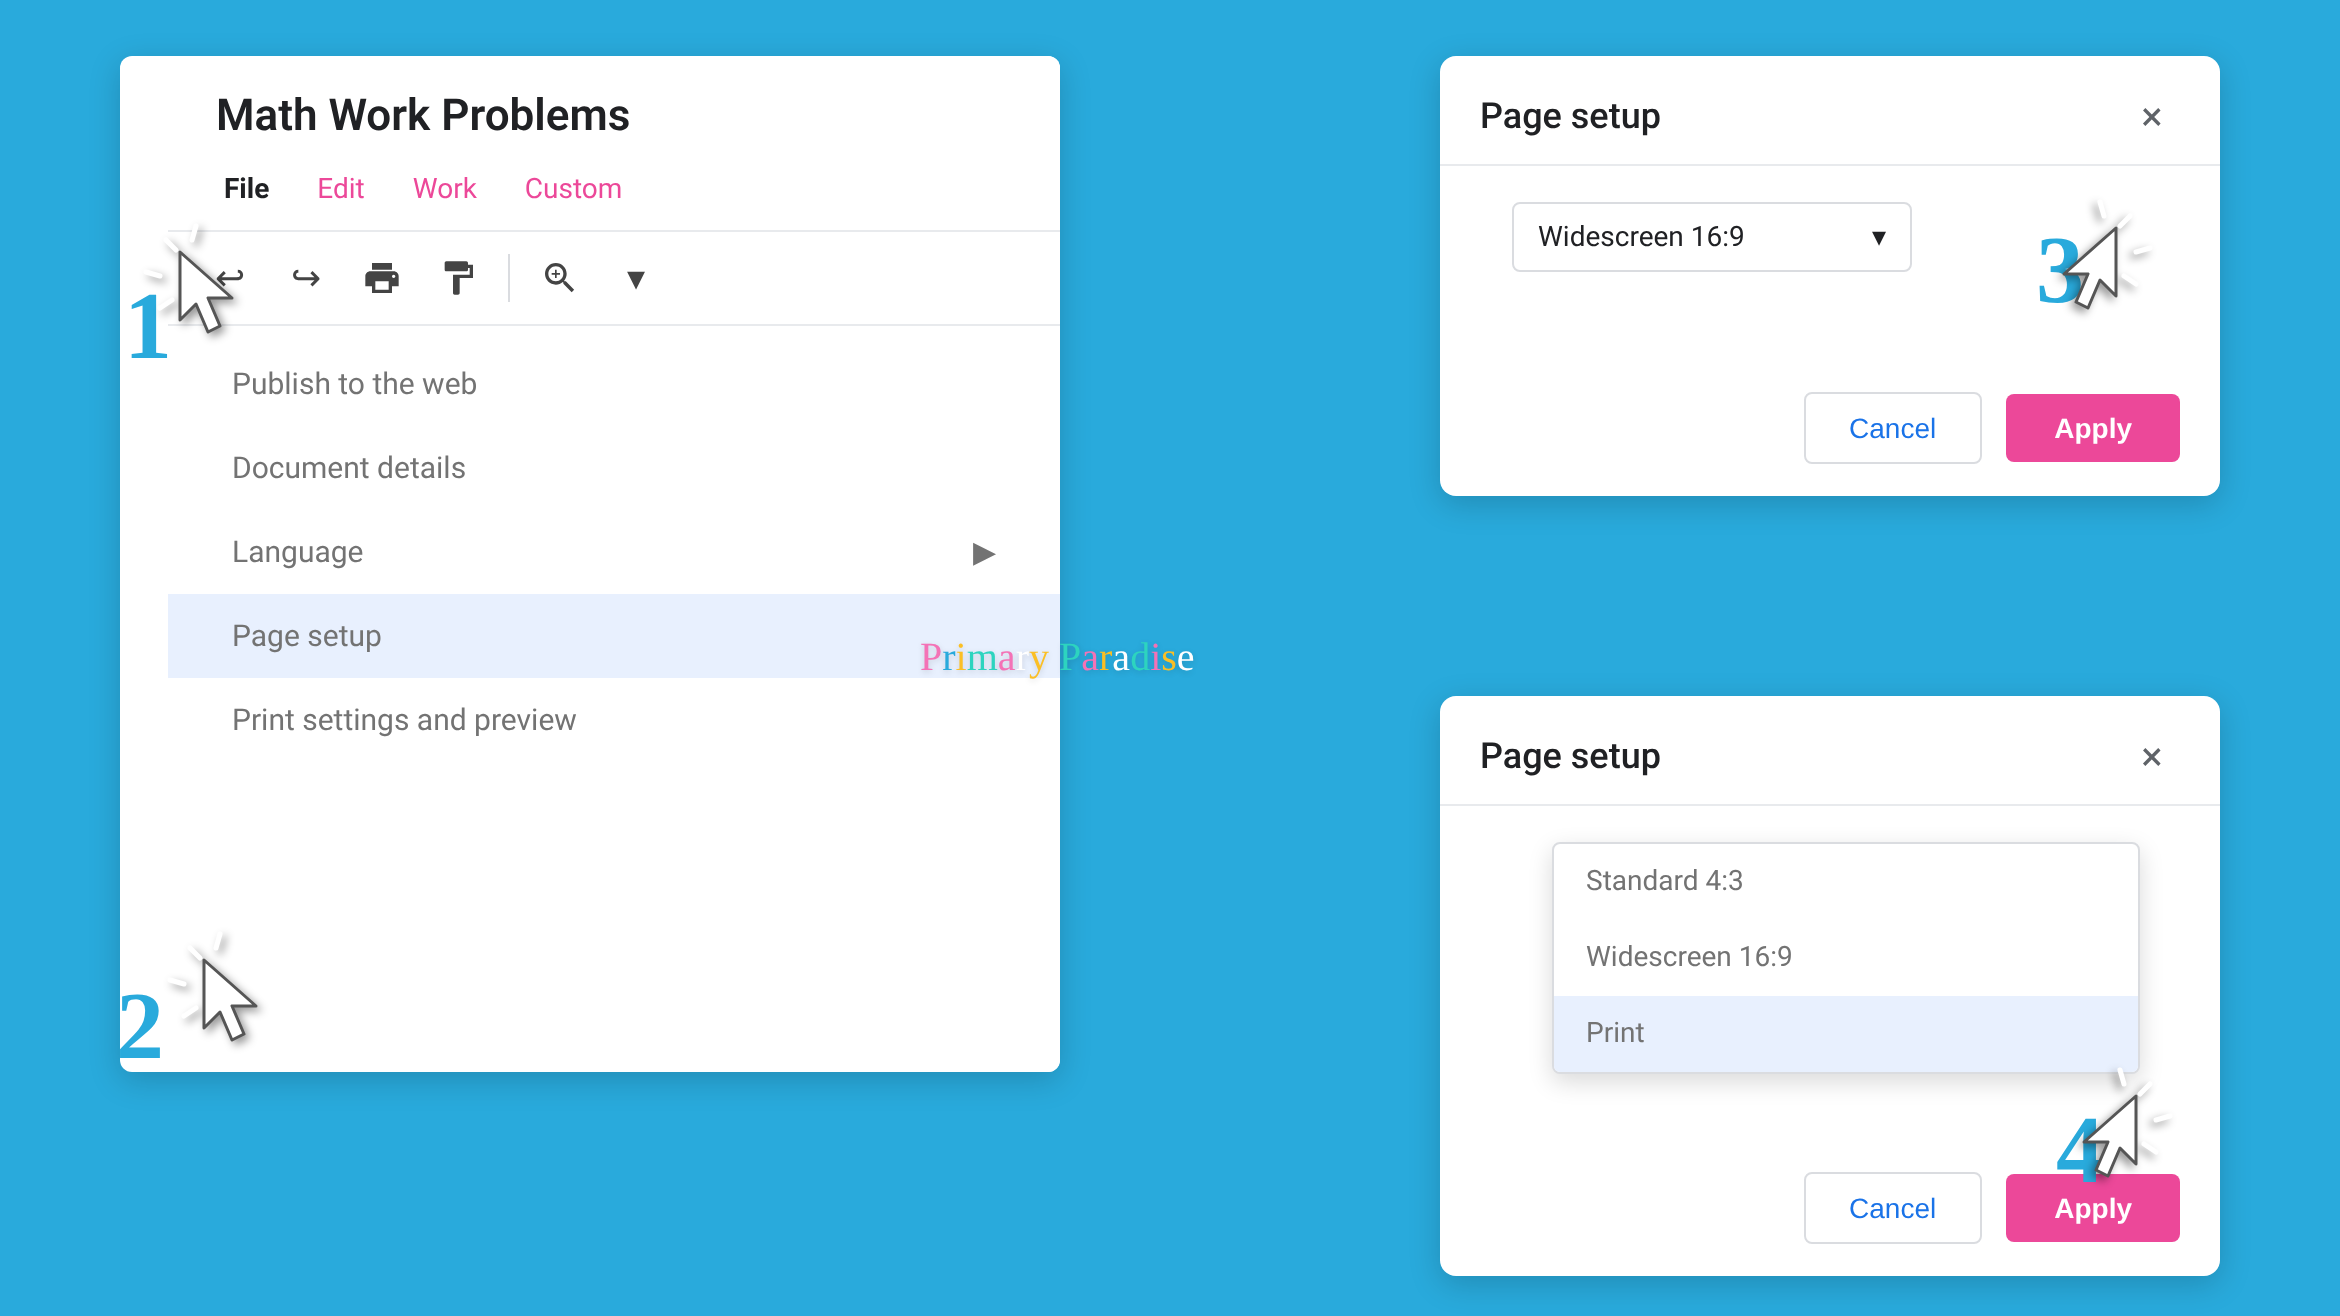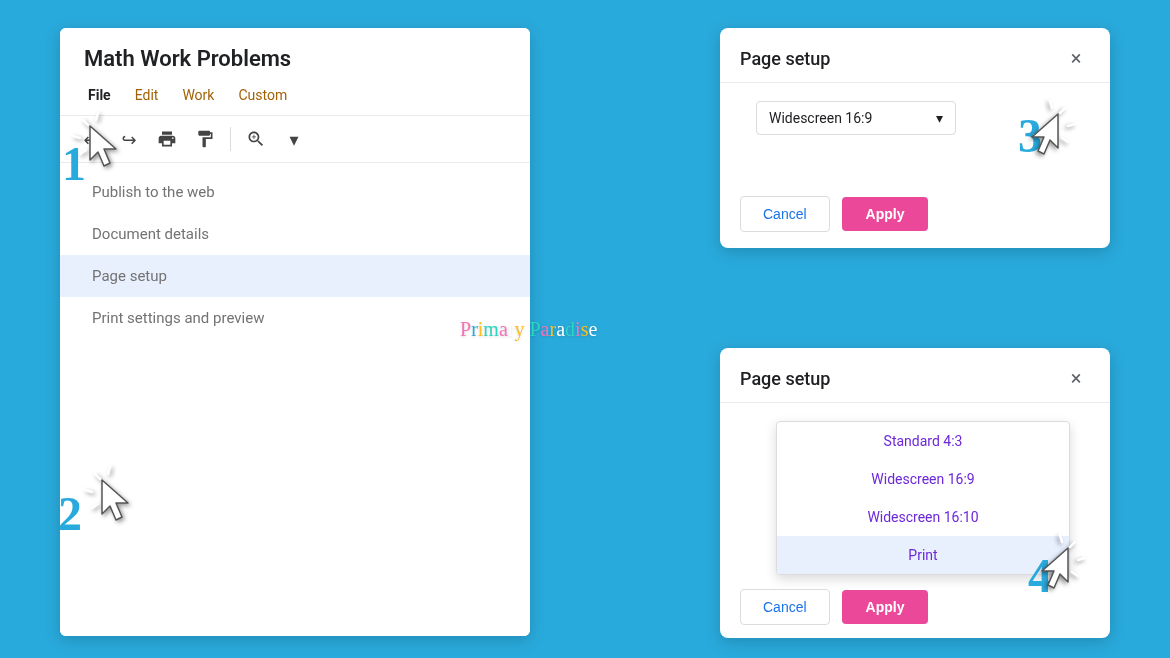--- a/index.html
+++ b/index.html
@@ -18,25 +18,26 @@
       border-radius: 4px;
       position: absolute;
       box-shadow: 0 4px 16px rgba(0,0,0,0.18);
     }
 
     
     #left-panel {
       left: 60px;
       top: 28px;
       width: 470px;
-      height: 608px;
+      height: 508px;
       border-radius: 6px;
       overflow: hidden;
       display: flex;
       flex-direction: column;
+      padding-left: 24px;
     }
 
     
     .slides-title {
       padding: 18px 24px 4px 24px;
       font-size: 22px;
       font-weight: 600;
       color: #202124;
       background: #fff;
     }
@@ -46,21 +47,21 @@
       display: flex;
       align-items: flex-end;
       padding: 6px 16px;
       gap: 0px;
       background: #fff;
       border-bottom: 1px solid #e8eaed;
     }
     .menu-item {
       padding: 6px 12px;
       font-size: 14px;
-      color: #a16207;
+      color: #ec4899;
       cursor: pointer;
       border-radius: 4px;
     }
     .menu-item.file-menu {
       font-weight: 700;
       color: #202124;
     }
 
     
     .toolbar-row {
@@ -180,20 +181,21 @@
       font-size: 14px;
       color: #202124;
       display: flex;
       align-items: center;
       justify-content: space-between;
       cursor: pointer;
       width: 200px;
     }
     .dialog-footer {
       display: flex;
+      justify-content: flex-end;
       align-items: center;
       padding: 10px 20px 16px 20px;
       gap: 12px;
     }
     .btn-cancel {
       padding: 9px 22px;
       font-size: 14px;
       color: #1a73e8;
       background: #fff;
       border: 1px solid #dadce0;
@@ -225,25 +227,24 @@
     }
     .select-options-dropdown {
       background: #fff;
       border: 1px solid #dadce0;
       border-radius: 4px;
       box-shadow: 0 4px 12px rgba(0,0,0,0.15);
       margin: 0 20px;
       overflow: hidden;
     }
     .select-option {
-      padding: 11px 32px;
+      padding: 11px 16px;
       font-size: 14px;
-      color: #6d28d9;
-      cursor: pointer;
-      text-align: center;
+      color: #737373;
+      cursor: pointer;
     }
     .select-option.highlighted {
       background: #e8f0fe;
     }
 
     
     .watermark {
       position: absolute;
       top: 310px;
       left: 460px;
@@ -291,20 +292,24 @@
     <div class="toolbar-btn" title="Zoom options">▾</div>
   </div>
 
   <div class="dropdown-section">
     <div class="dropdown-item">
       <span>Publish to the web</span>
     </div>
     <div class="dropdown-item">
       <span>Document details</span>
     </div>
+    <div class="dropdown-item">
+      <span>Language</span>
+      <span>▶</span>
+    </div>
     <div class="dropdown-item highlighted">
       <span>Page setup</span>
     </div>
     <div class="dropdown-item">
       <span>Print settings and preview</span>
     </div>
   </div>
 </div>
 
 <div class="step-badge" style="left: 62px; top: 140px;">1</div>
@@ -365,21 +370,20 @@
 
 <div class="panel" id="right-bottom-panel">
   <div class="dialog-header">
     <span class="dialog-title">Page setup</span>
     <span class="dialog-close">×</span>
   </div>
   <div class="dialog-body" style="padding-bottom:4px;">
     <div class="select-options-dropdown">
       <div class="select-option">Standard 4:3</div>
       <div class="select-option">Widescreen 16:9</div>
-      <div class="select-option">Widescreen 16:10</div>
       <div class="select-option highlighted">Print</div>
     </div>
   </div>
   <div class="dialog-footer">
     <button class="btn-cancel">Cancel</button>
     <button class="btn-apply">Apply</button>
   </div>
 </div>
 
 <div class="step-badge" style="right: 118px; top: 552px;">4</div>

